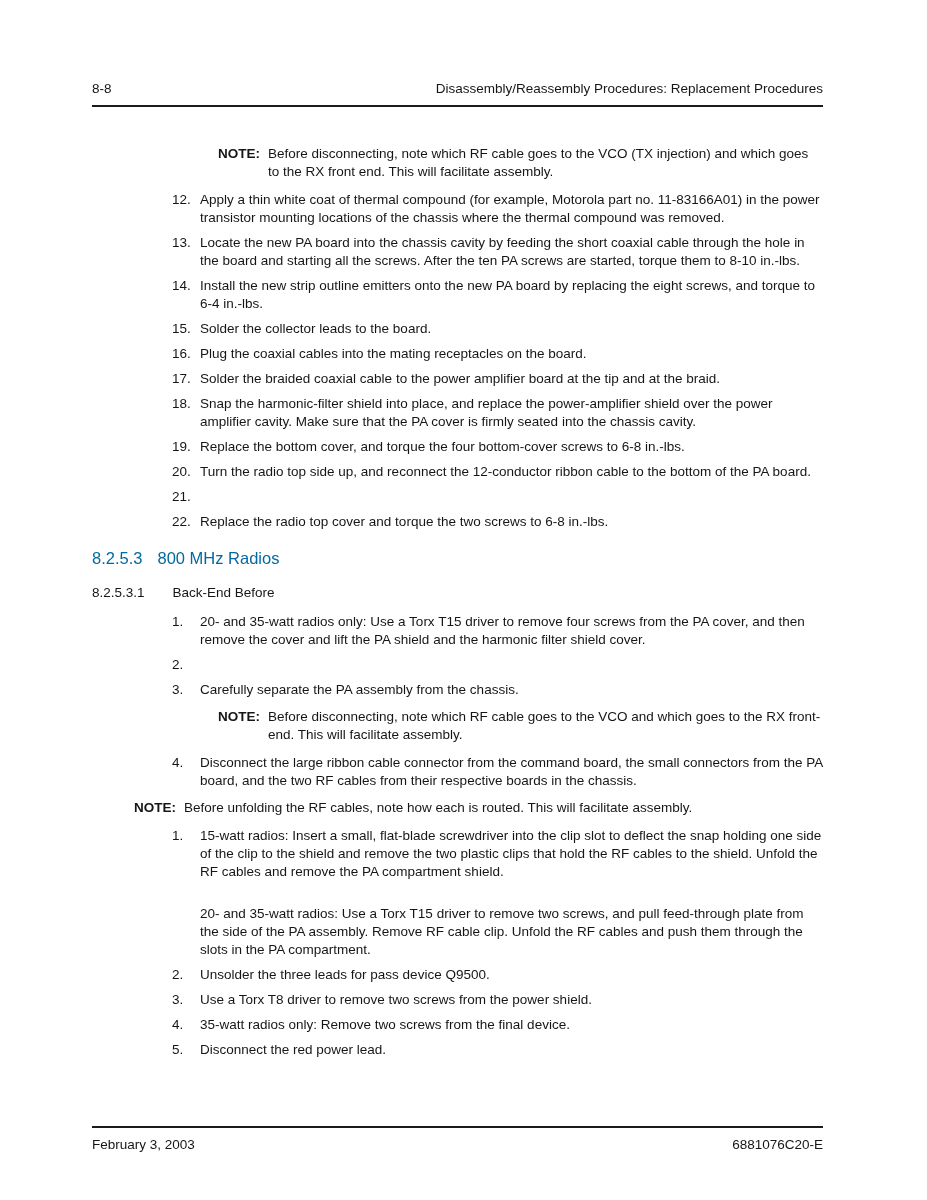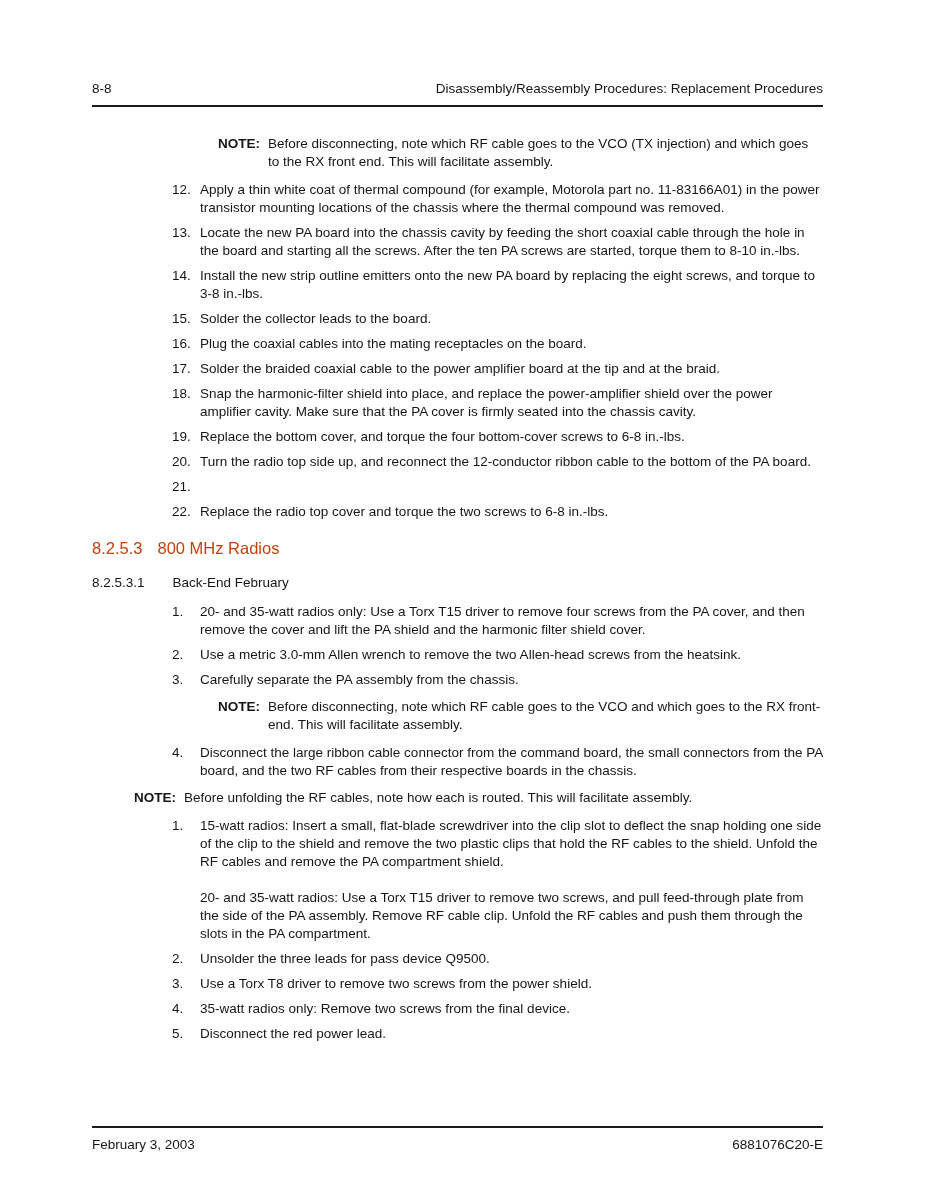--- a/index.html
+++ b/index.html
@@ -21,38 +21,38 @@
   .header-row {
     display: flex;
     justify-content: space-between;
     align-items: baseline;
     padding-top: 80px;
     font-size: 13.5px;
   }
   .rule { border-top: 2px solid #1b1b1b; height: 0; }
   .header-rule { margin-top: 7px; }
 
-  .content { padding-top: 19px; }
+  .content { padding-top: 29px; }
 
   .note { display: flex; margin: 9px 0 10px 0; }
   .note-label { font-weight: 700; white-space: nowrap; margin-right: 8px; }
   .note-text { flex: 1; }
   .note.deep { margin-left: 126px; }
   .note.shallow { margin-left: 42px; }
 
   .list-item { display: flex; margin-bottom: 7px; padding-left: 80px; }
   .li-num { flex: 0 0 28px; width: 28px; }
   .li-body { flex: 1; }
-  .para + .para { margin-top: 18px; }
+  .para + .para { margin-top: 24px; }
 
   .h2 {
     font-size: 16.5px;
     line-height: 21px;
     margin: 17px 0 15px 0;
-    color: #c2410c;
+    color: #0369a1;
   }
   .h2 .h-num { margin-right: 15px; }
 
   .h3 { margin: 14px 0 11px 0; }
   .h3 .h-num { margin-right: 28px; }
 
   .footer-area {
     position: absolute;
     left: 92px;
     right: 104px;
@@ -89,21 +89,21 @@
         </div>
         <div class="list-item">
           <span class="li-num">13.</span>
           <div class="li-body">
             <div class="para">Locate the new PA board into the chassis cavity by feeding the short coaxial cable through the hole in the board and starting all the screws. After the ten PA screws are started, torque them to 8-10 in.-lbs.</div>
           </div>
         </div>
         <div class="list-item">
           <span class="li-num">14.</span>
           <div class="li-body">
-            <div class="para">Install the new strip outline emitters onto the new PA board by replacing the eight screws, and torque to 3-8 in.-lbs.</div>
+            <div class="para">Install the new strip outline emitters onto the new PA board by replacing the eight screws, and torque to 6-4 in.-lbs.</div>
           </div>
         </div>
         <div class="list-item">
           <span class="li-num">15.</span>
           <div class="li-body">
             <div class="para">Solder the collector leads to the board.</div>
           </div>
         </div>
         <div class="list-item">
           <span class="li-num">16.</span>
@@ -138,32 +138,29 @@
         <div class="list-item">
           <span class="li-num">21.</span>
         </div>
         <div class="list-item">
           <span class="li-num">22.</span>
           <div class="li-body">
             <div class="para">Replace the radio top cover and torque the two screws to 6-8 in.-lbs.</div>
           </div>
         </div>
         <div class="h2"><span class="h-num">8.2.5.3</span><span class="h-title">800 MHz Radios</span></div>
-        <div class="h3"><span class="h-num">8.2.5.3.1</span><span class="h-title">Back-End February</span></div>
+        <div class="h3"><span class="h-num">8.2.5.3.1</span><span class="h-title">Back-End Before</span></div>
         <div class="list-item">
           <span class="li-num">1.</span>
           <div class="li-body">
             <div class="para">20- and 35-watt radios only: Use a Torx T15 driver to remove four screws from the PA cover, and then remove the cover and lift the PA shield and the harmonic filter shield cover.</div>
           </div>
         </div>
         <div class="list-item">
           <span class="li-num">2.</span>
-          <div class="li-body">
-            <div class="para">Use a metric 3.0-mm Allen wrench to remove the two Allen-head screws from the heatsink.</div>
-          </div>
         </div>
         <div class="list-item">
           <span class="li-num">3.</span>
           <div class="li-body">
             <div class="para">Carefully separate the PA assembly from the chassis.</div>
           </div>
         </div>
         <div class="note deep">
           <span class="note-label">NOTE:</span>
           <div class="note-text">Before disconnecting, note which RF cable goes to the VCO and which goes to the RX front-end. This will facilitate assembly.</div>

